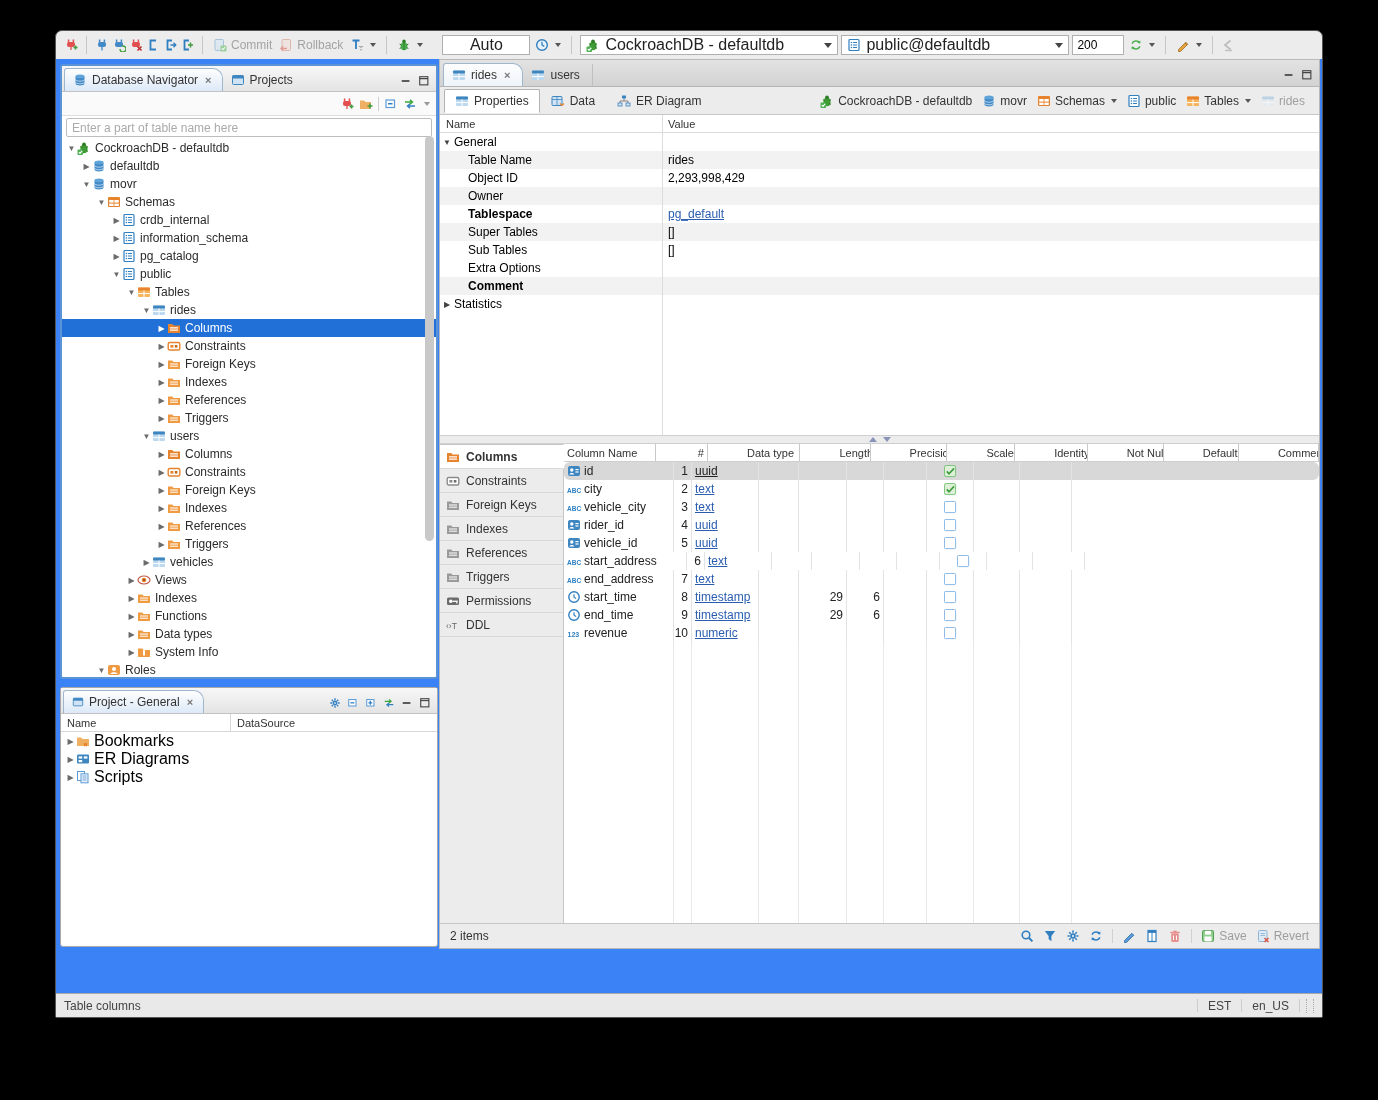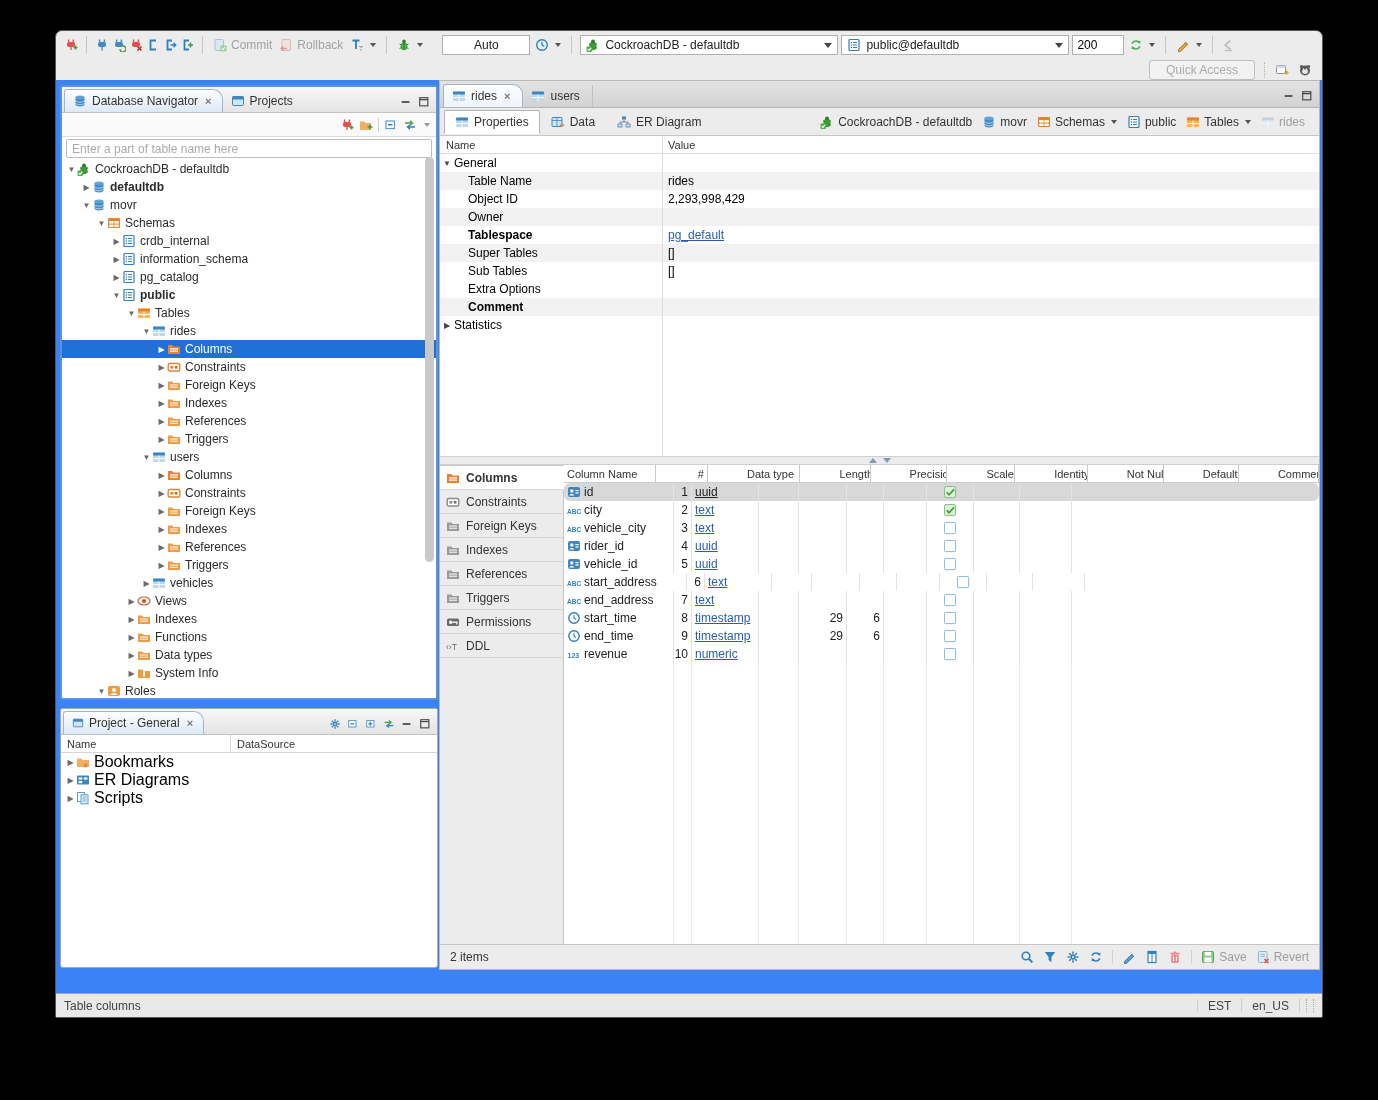--- a/index.html
+++ b/index.html
@@ -11,21 +11,21 @@
   .light{width:12px;height:12px;border-radius:50%;border:1px solid rgba(0,0,0,.15);box-sizing:border-box;}
   .title{text-align:center;line-height:25px;font-size:13px;color:#3a3a3a;}
   
   .toolbar{height:28px;display:flex;align-items:center;padding:0 8px;gap:3px;flex:none;}
   .tsep{width:1px;height:18px;background:#c6c6c6;margin:0 5px;flex:none;}
   .tbtn{height:22px;display:flex;align-items:center;padding:0 2px;gap:4px;font-size:12px;color:#3c3c3c;flex:none;}
   .tbtn.disabled{color:#a3a3a3;}
   .tbtn.disabled .ic{opacity:.55;}
   .dd{width:0;height:0;border-left:3px solid transparent;border-right:3px solid transparent;border-top:4px solid #555;margin-left:2px;flex:none;}
   .dd.lite{border-top-color:#999;}
-  .combo{height:20px;background:#fff;border:1px solid #b0b0b0;display:flex;align-items:center;font-size:12px;padding:0 5px;gap:5px;box-sizing:border-box;color:#222;flex:none;}
+  .combo{height:20px;background:#fff;border:1px solid #b0b0b0;display:flex;align-items:center;font-size:16px;padding:0 5px;gap:5px;box-sizing:border-box;color:#222;flex:none;}
   .combo .carrow{margin-left:auto;width:0;height:0;border-left:4px solid transparent;border-right:4px solid transparent;border-top:5px solid #444;}
   .combo.auto{width:88px;justify-content:center;margin-left:14px;}
   .combo.conn{width:258px;}
   .combo.schema{width:228px;}
   .fetch{width:52px;height:20px;border:1px solid #b0b0b0;font-size:12px;font-family:"Liberation Sans",sans-serif;padding:0 4px;box-sizing:border-box;}
   .qrow{height:21px;display:flex;justify-content:flex-end;align-items:center;padding:0 10px;gap:9px;flex:none;}
   .quick{border:1px solid #c0c0c0;border-radius:3px;color:#ababab;font-size:12px;padding:2px 16px;background:#f2f2f2;}
   .dotsep{width:1px;height:16px;border-left:1px dotted #b5b5b5;}
   
   .main{flex:1;position:relative;background:#3b82f6;}
@@ -41,21 +41,21 @@
   .psep{width:1px;height:14px;background:#d0d0d0;}
   .filter{display:block;width:366px;height:19px;margin:2px 4px;border:1px solid #bdbdbd;border-radius:2px;font-size:12px;font-family:"Liberation Sans",sans-serif;padding:0 5px;box-sizing:border-box;color:#333;}
   .filter::placeholder{color:#aaa;}
   
   .tree{position:relative;font-size:12px;color:#2b2b2b;}
   .trow{height:18px;display:flex;align-items:center;white-space:nowrap;}
   .trow .arrow{width:11px;flex:none;font-size:8px;color:#6b6b6b;text-align:center;}
   .trow .lbl{margin-left:4px;}
   .trow.sel{background:#2170d8;color:#fff;}
   .trow.sel .arrow{color:#fff;}
-  .trow.bold .lbl{font-weight:bold;}
+  .trow.bold .lbl{font-weight:normal;}
   .vscroll{position:absolute;right:2px;top:70px;width:9px;height:405px;background:#c9c9c9;border-radius:5px;}
   .phead{height:17px;display:flex;font-size:11px;color:#333;border-bottom:1px solid #d7d7d7;align-items:center;}
   .phead span{padding-left:6px;}
   .phead .c1{width:170px;border-right:1px solid #d7d7d7;height:100%;display:flex;align-items:center;box-sizing:border-box;}
   
   .editor{position:absolute;left:383px;top:0;width:881px;height:890px;background:#fff;border:1px solid #b9b9b9;box-sizing:border-box;display:flex;flex-direction:column;}
   .etabs{height:26px;background:linear-gradient(#e3e3e3,#d2d2d2);display:flex;align-items:flex-end;border-bottom:1px solid #b5b5b5;flex:none;}
   .etab{display:flex;align-items:center;gap:5px;font-size:12px;color:#333;padding:4px 12px 4px 8px;border-right:1px solid #c0c0c0;}
   .etab.active{background:linear-gradient(#fdfdfd,#eef4fb);border:1px solid #9fb6cf;border-bottom:none;border-radius:3px 10px 0 0;margin-left:3px;}
   .stabs{height:27px;background:#ececec;border-bottom:1px solid #c6c6c6;display:flex;align-items:center;padding:0 4px;flex:none;}
@@ -269,41 +269,20 @@
     </span>
     <span class="tsep"></span>
     <span class="ic" style="opacity:.45">
         <svg width="14" height="14" viewBox="0 0 14 14">
           <path d="M9.5 2.5L4 7l5.5 4.5" stroke="#888" stroke-width="1.8" fill="none"></path>
           <path d="M4 12.5h7" stroke="#888" stroke-width="1.4"></path>
         </svg>
       </span>
   </div>
 
-  <div class="qrow">
-    <div class="quick">Quick Access</div>
-    <span class="dotsep"></span>
-    <span class="ic">
-        <svg width="14" height="14" viewBox="0 0 14 14">
-          <rect x="1.5" y="2.5" width="9" height="8" rx="1" fill="#fff" stroke="#8a8a8a"></rect>
-          <rect x="1.5" y="2.5" width="9" height="2.4" fill="#c9d8ea"></rect>
-          <path d="M9.5 9.5h4M11.5 7.5v4" stroke="#c9a227" stroke-width="1.6"></path>
-        </svg>
-      </span>
-    <span class="ic">
-        <svg width="14" height="14" viewBox="0 0 14 14">
-          <circle cx="7" cy="7.5" r="5" fill="#5a5a5a"></circle>
-          <circle cx="3.6" cy="3.6" r="1.7" fill="#5a5a5a"></circle>
-          <circle cx="10.4" cy="3.6" r="1.7" fill="#5a5a5a"></circle>
-          <ellipse cx="7" cy="8.6" rx="3" ry="2.4" fill="#e8e4da"></ellipse>
-          <circle cx="5.4" cy="6" r=".7" fill="#fff"></circle>
-          <circle cx="8.6" cy="6" r=".7" fill="#fff"></circle>
-        </svg>
-      </span>
-  </div>
 
   <div class="main">
 
     <div class="panel nav">
       <div class="ptabs" id="nav-tabs">
           <div class="ptab active">
      <span class="ic">
               <svg width="14" height="14" viewBox="0 0 14 14">
                 <path d="M2.5 3.4v7.2c0 1.1 2 2 4.5 2s4.5-.9 4.5-2V3.4" fill="#4189c7"></path>
                 <ellipse cx="7" cy="3.4" rx="4.5" ry="1.9" fill="#5fa4d8"></ellipse>

